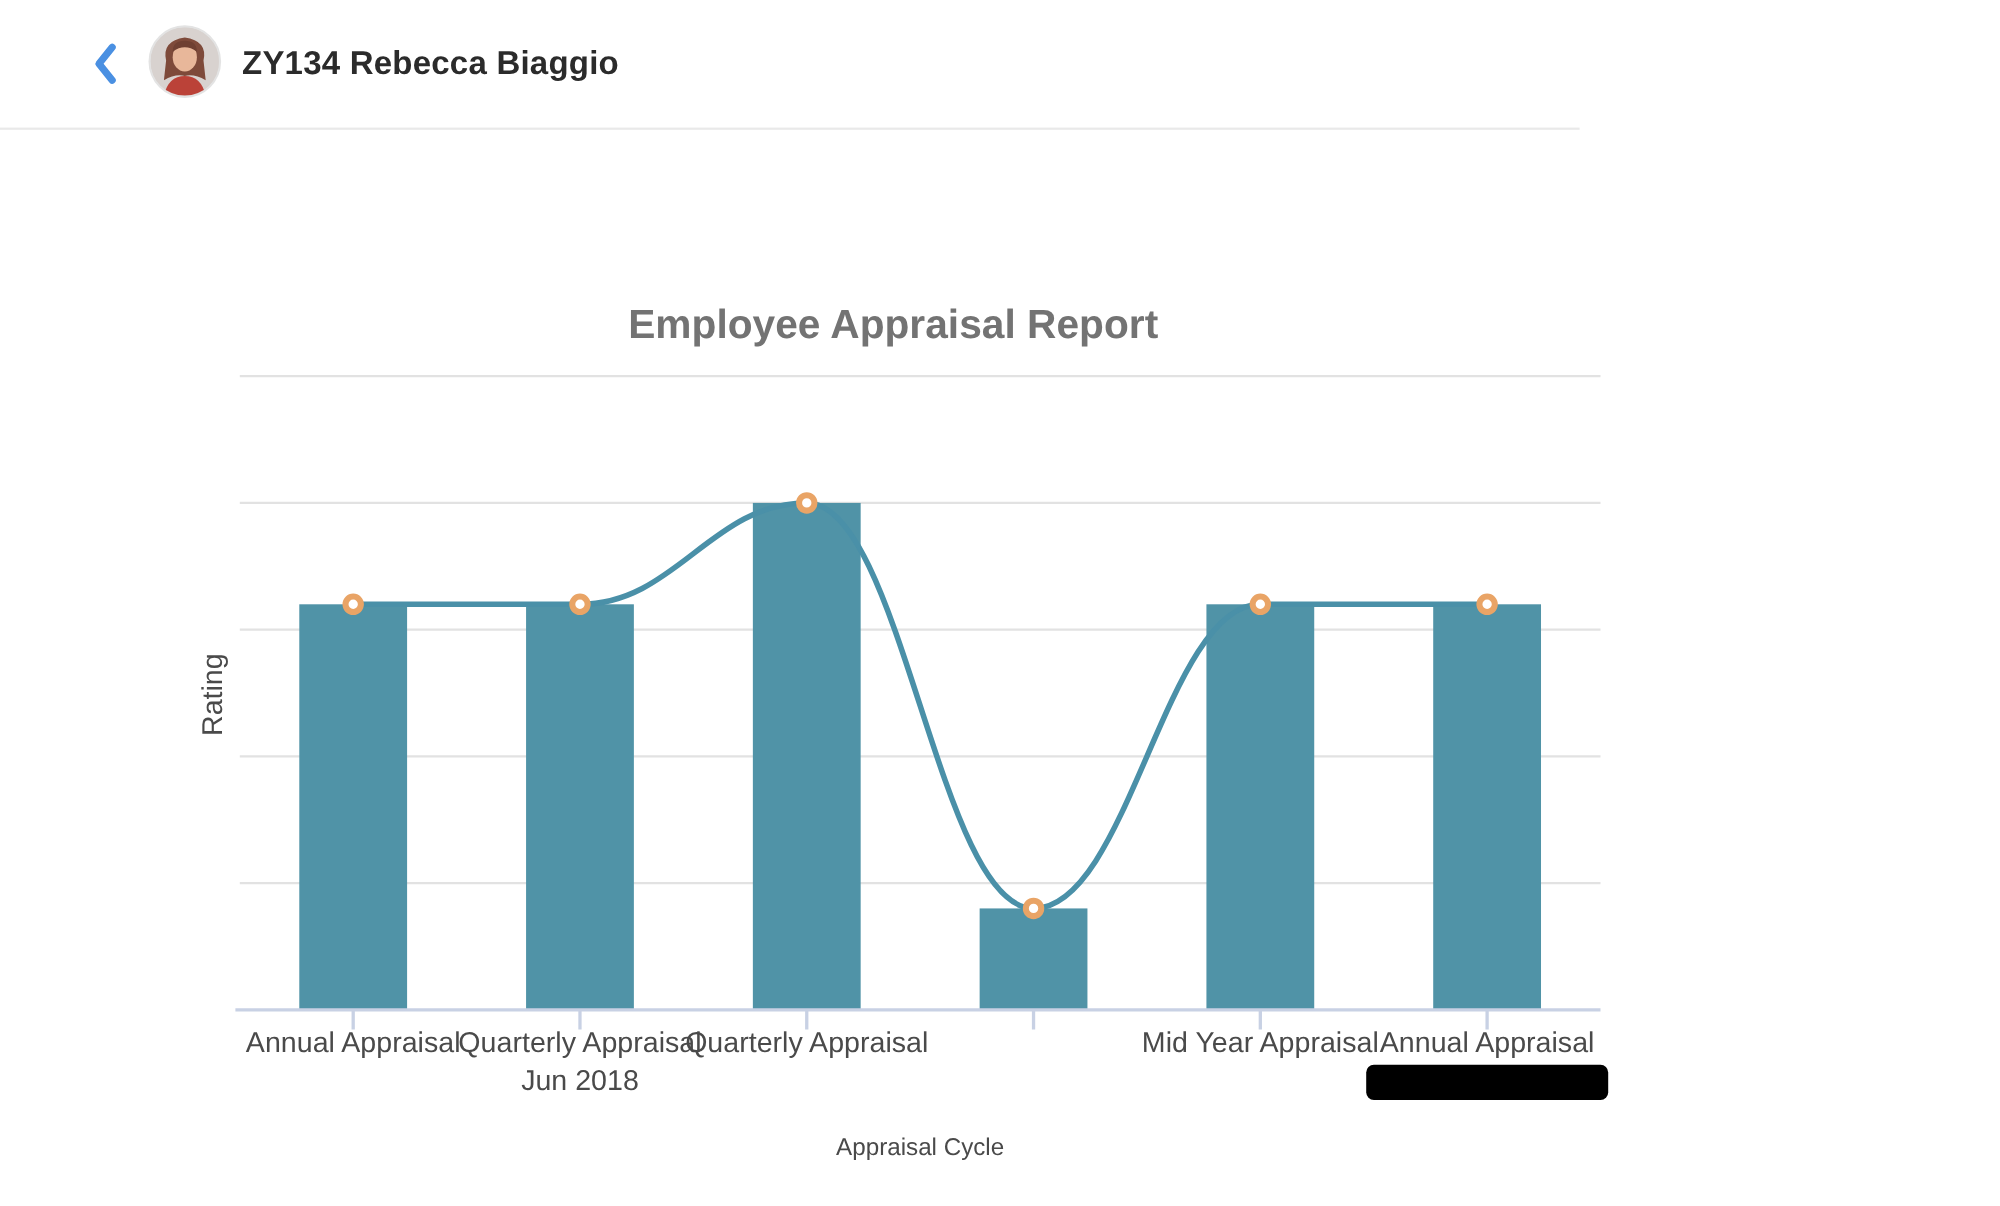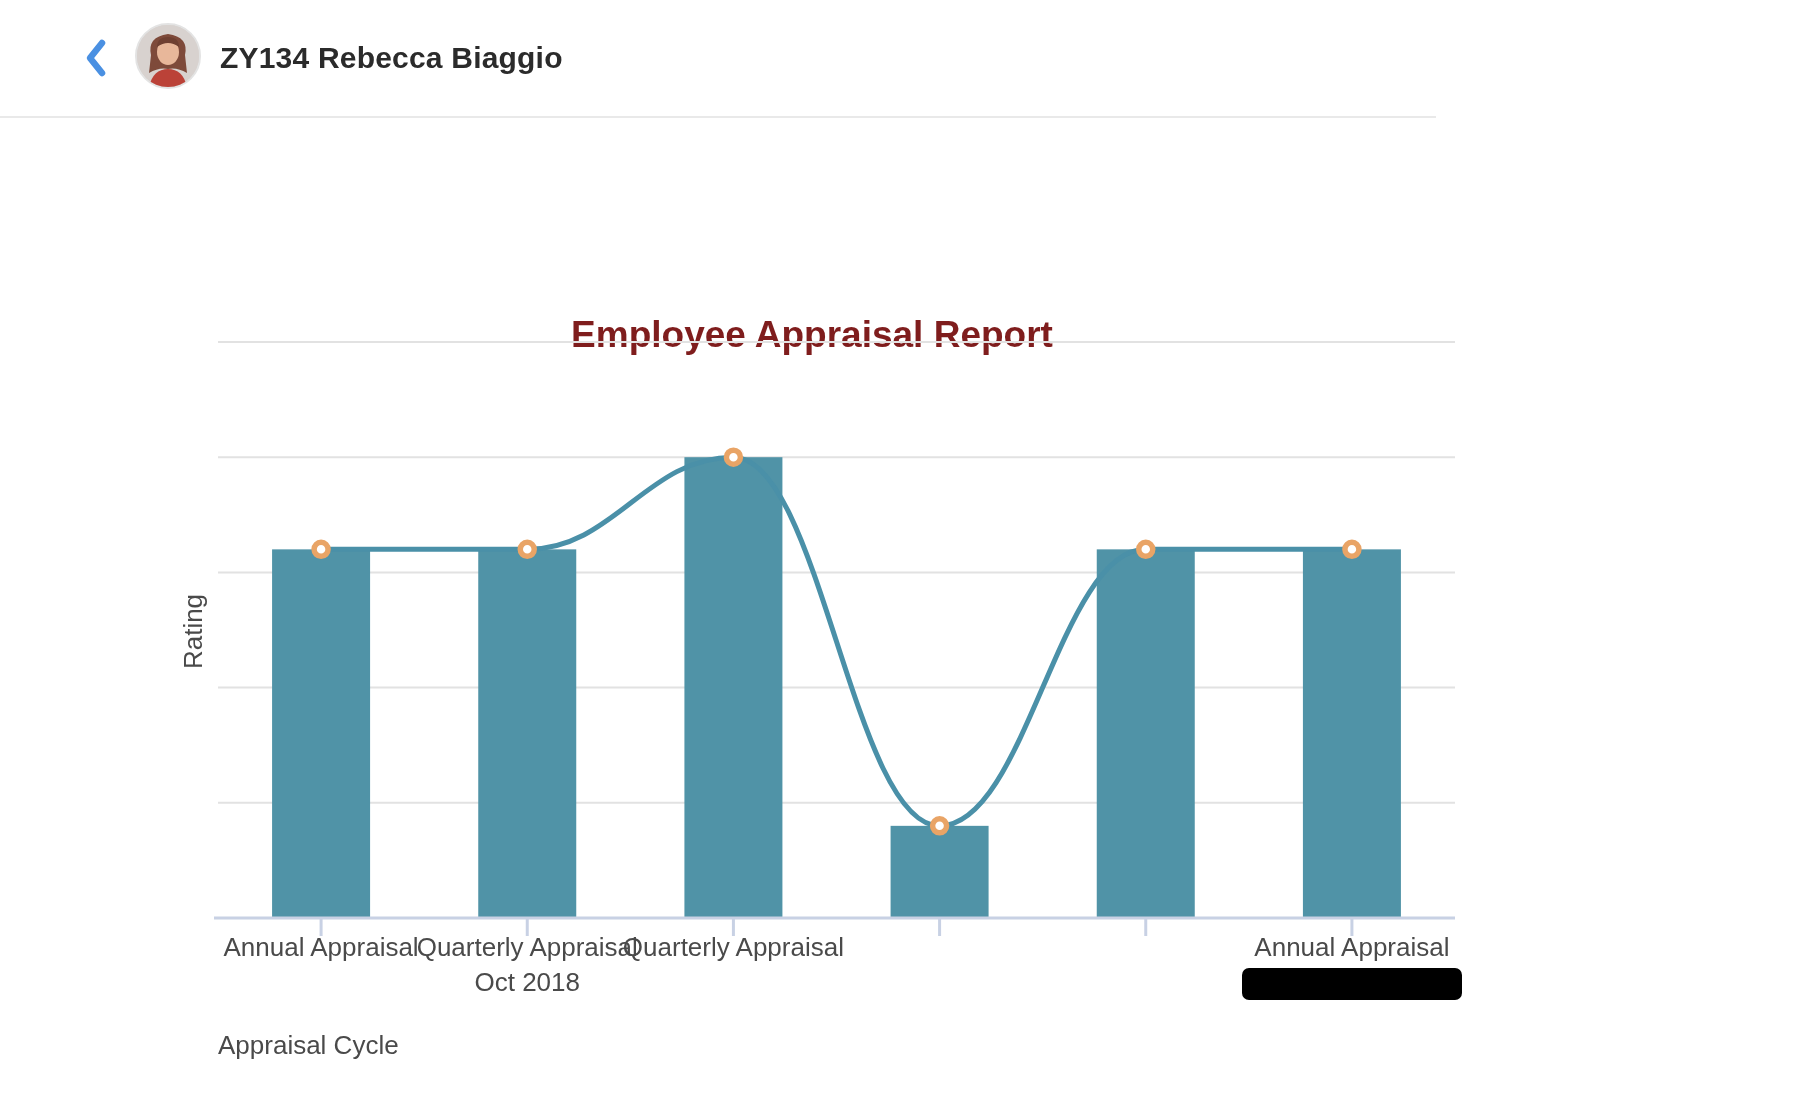--- a/index.html
+++ b/index.html
@@ -11,31 +11,31 @@
           border-bottom:2px solid #e9e9e9;display:flex;align-items:center;}
   .back-btn{position:absolute;left:84px;top:38px;width:24px;height:40px;cursor:pointer;
             display:flex;align-items:center;justify-content:center;}
   .avatar{position:absolute;left:135px;top:23px;width:66px;height:66px;border-radius:50%;
           border:2px solid #e3e3e3;overflow:hidden;background:#d8d2cf;box-sizing:border-box;}
   .header-title{position:absolute;left:220px;top:0;height:116px;display:flex;align-items:center;
                 font-size:30px;font-weight:600;color:#2b2b2b;letter-spacing:.2px;}
 
   
   .chart-title{position:absolute;left:218px;top:274px;width:1188px;text-align:center;
-               font-size:37px;font-weight:700;color:#7f1d1d;margin-top:40px;}
+               font-size:37px;font-weight:700;color:#737373;}
   #chart-canvas{position:absolute;left:0;top:0;width:1818px;height:1096px;pointer-events:none;}
   #chart-canvas .hit{pointer-events:auto;}
 
   .x-labels{position:absolute;left:0;top:0;}
   .x-label{position:absolute;width:280px;text-align:center;font-size:26px;line-height:35px;
            color:#4a4a4a;}
   .redaction{width:220px;height:32px;background:#000;border-radius:7px;margin:3px auto 0 auto;}
 
-  .x-axis-title{position:absolute;left:218px;top:1030px;width:1237px;
-                font-size:26px;color:#4a4a4a;}
+  .x-axis-title{position:absolute;left:218px;top:1030px;width:1237px;text-align:center;
+                font-size:22px;color:#4a4a4a;}
   .y-axis-title{position:absolute;left:93px;top:616px;width:200px;text-align:center;
                 font-size:26px;color:#4a4a4a;transform:rotate(-90deg);transform-origin:center;}
 </style>
 </head>
 <body>
 
 <div class="header">
   <div class="back-btn">
     <svg width="24" height="40" viewBox="0 0 24 40">
       <polyline points="18,5 6,20 18,35" fill="none" stroke="#4a90e2" stroke-width="6.5" stroke-linecap="round" stroke-linejoin="round"></polyline>
@@ -82,28 +82,29 @@
     <circle cx="1145.75" cy="549.36" r="7" fill="#ffffff" stroke="#e9a466" stroke-width="5.5" class="hit"></circle>
     <circle cx="1351.9166666666665" cy="549.36" r="7" fill="#ffffff" stroke="#e9a466" stroke-width="5.5" class="hit"></circle>
   </svg>
 
 <div class="x-labels" id="x-labels">
     <div class="x-label" style="left: 181.083px; top: 930px;">
       <div>Annual Appraisal</div>
     </div>
     <div class="x-label" style="left: 387.25px; top: 930px;">
       <div>Quarterly Appraisal</div>
-      <div>Oct 2018</div>
+      <div>Jun 2018</div>
     </div>
     <div class="x-label" style="left: 593.417px; top: 930px;">
       <div>Quarterly Appraisal</div>
     </div>
     <div class="x-label" style="left: 799.583px; top: 930px;">
     </div>
     <div class="x-label" style="left: 1005.75px; top: 930px;">
+      <div>Mid Year Appraisal</div>
     </div>
     <div class="x-label" style="left: 1211.92px; top: 930px;">
       <div>Annual Appraisal</div>
       <div class="redaction" style="background: rgb(0, 0, 0);"></div>
     </div>
   </div>
 
 <div class="x-axis-title">Appraisal Cycle</div>
 <div class="y-axis-title">Rating</div>
 

